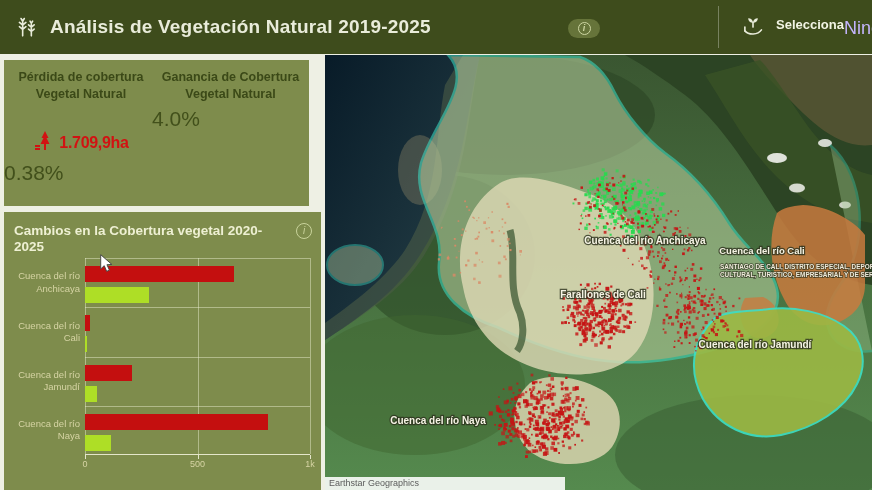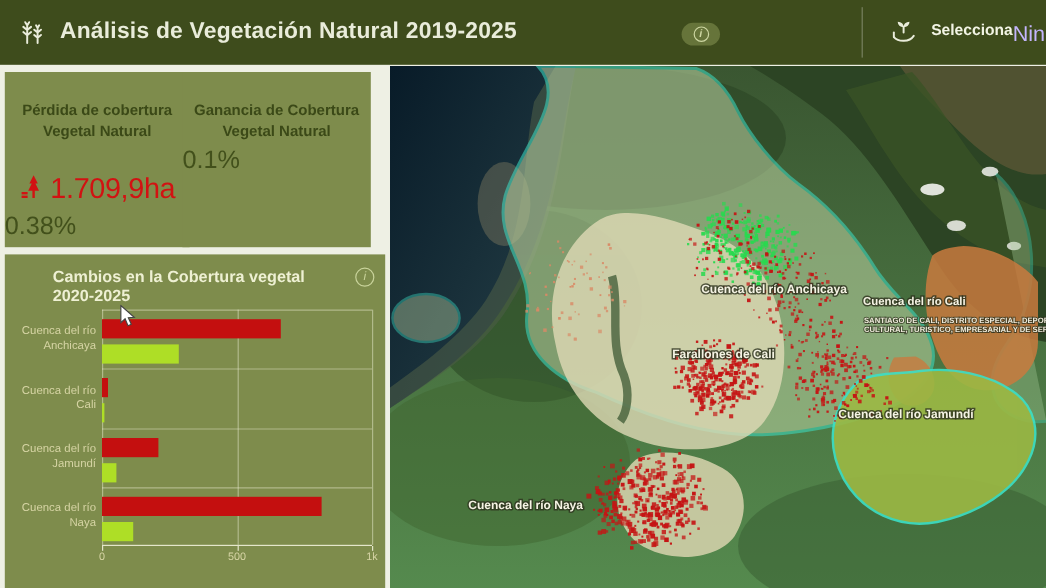--- a/index.html
+++ b/index.html
@@ -20,27 +20,27 @@
   .selector { position:absolute; left:740px; top:8px; width:132px; height:40px; display:flex; align-items:center; gap:10px;
               cursor:pointer; overflow:hidden; }
   .selector-texts { display:flex; line-height:1.25; white-space:nowrap; }
   .selector-label { color:#f2f4e4; font-size:13px; font-weight:bold; }
   .selector-value { color:#c4b5fd; font-size:18px; }
 
   
   .card { position:absolute; top:60px; height:146px; background:#7e8c4c; }
   .card-loss { left:4px; width:154px; }
   .card-gain { left:152px; width:157px; }
-  .card-title { margin-top:24px; text-align:center; color:#3b4917; font-size:12.5px; font-weight:bold; line-height:1.35; padding:0 6px; }
+  .card-title { margin-top:9px; text-align:center; color:#3b4917; font-size:12.5px; font-weight:bold; line-height:1.35; padding:0 6px; }
   .card-value-row { display:flex; align-items:center; justify-content:center; gap:4px; margin-top:26px; }
-  .card-value { font-size:24px; font-weight:normal; letter-spacing:-.3px; }
+  .card-value { font-size:16px; font-weight:bold; letter-spacing:-.3px; }
   .card-percent { text-align:left; color:#42501b; font-size:21px; margin-top:4px; }
 
   
-  .chart-panel { position:absolute; left:4px; top:212px; width:317px; height:278px; background:#7e8c4c; overflow:hidden;padding-left:30px; }
+  .chart-panel { position:absolute; left:4px; top:212px; width:317px; height:278px; background:#7e8c4c; overflow:hidden; }
   .chart-title { color:#eef0d3; font-size:13.5px; font-weight:bold; margin:11px 34px 0 10px; line-height:1.2; }
   .chart-info { position:absolute; right:9px; top:11px; width:16px; height:16px; border:1.4px solid #c9d39b; border-radius:50%;
                 color:#c9d39b; font-size:10px; line-height:14px; text-align:center; font-style:italic; cursor:pointer; }
   .plot { position:absolute; left:81px; top:46px; width:225px; height:197px; border-bottom:1px solid #e4e6ca; }
   .gridline { position:absolute; top:0; bottom:0; width:1px; background:rgba(240,242,215,.45); }
   .chart-row { position:absolute; left:0; width:100%; height:49.25px; border-top:1px solid rgba(240,242,215,.45); }
   .bar { position:absolute; left:0; height:16px; }
   .cat-labels { position:absolute; left:0; top:46px; width:76px; height:197px; }
   .cat-label { position:absolute; width:76px; text-align:right; color:#d6d4a4; font-size:9.5px; line-height:1.3;
                display:flex; flex-direction:column; justify-content:center; align-items:flex-end; }
@@ -106,21 +106,21 @@
           <path d="M12 2 L8.5 9 H10.5 L7.5 15 H11 V21 H13 V15 H16.5 L13.5 9 H15.5 Z"></path>
         </svg>
       </span>
       <span class="card-value" style="color:#d21212">1.709,9ha</span>
     </div>
     <div class="card-percent">0.38%</div>
   </div>
 
   <div class="card card-gain">
     <div class="card-title">Ganancia de Cobertura Vegetal Natural</div>
-    <div class="card-percent">0.1%</div>
+    <div class="card-percent">4.0%</div>
   </div>
 
   <div class="chart-panel">
     <div class="chart-title">Cambios en la Cobertura vegetal 2020-2025</div>
     <div class="chart-info">i</div>
     <div class="cat-labels">
         <div class="cat-label" style="top: 0px; height: 49.25px;">Cuenca del río Anchicaya</div>
         <div class="cat-label" style="top: 49.25px; height: 49.25px;">Cuenca del río Cali</div>
         <div class="cat-label" style="top: 98.5px; height: 49.25px;">Cuenca del río Jamundí</div>
         <div class="cat-label" style="top: 147.75px; height: 49.25px;">Cuenca del río Naya</div>
@@ -1528,20 +1528,21 @@
         </g>
 
       <text class="map-label" x="320" y="189" font-size="10" text-anchor="middle">Cuenca del río Anchicaya</text>
       <text class="map-label" x="437" y="199" font-size="9.5" text-anchor="middle">Cuenca del río Cali</text>
       <text class="map-label-sm" x="395" y="214" font-size="6.4">SANTIAGO DE CALI, DISTRITO ESPECIAL, DEPORTIVO,</text>
       <text class="map-label-sm" x="395" y="222" font-size="6.4">CULTURAL, TURISTICO, EMPRESARIAL Y DE SERVICIOS</text>
       <text class="map-label" x="278" y="243" font-size="10" text-anchor="middle">Farallones de Cali</text>
       <text class="map-label" x="430" y="293" font-size="10" text-anchor="middle">Cuenca del río Jamundí</text>
       <text class="map-label" x="113" y="369" font-size="10" text-anchor="middle">Cuenca del río Naya</text>
     </svg>
+    <div class="map-attrib">Earthstar Geographics</div>
   </div>
 
   <span class="cursor">
     <svg width="17" height="19" viewBox="0 0 12 14">
       <path d="M1,0.5 L1,11 L3.6,8.6 L5.4,12.8 L7.4,11.9 L5.6,7.9 L9.2,7.7 Z" fill="#ffffff" stroke="#444" stroke-width="0.7"></path>
     </svg>
   </span>
 
 </div>
 

